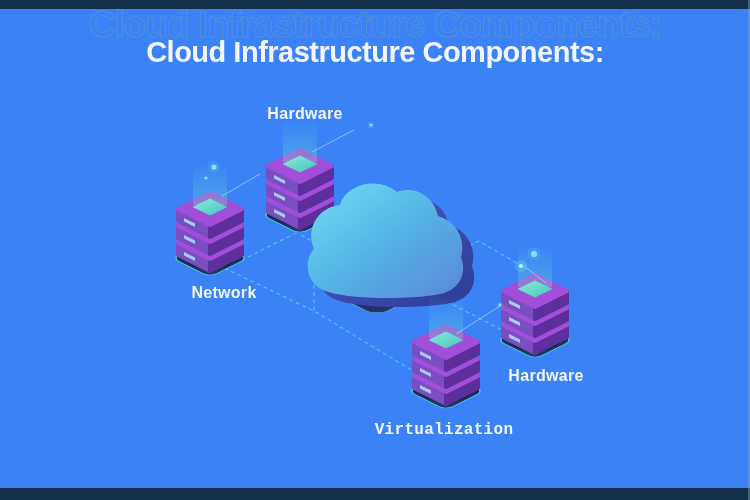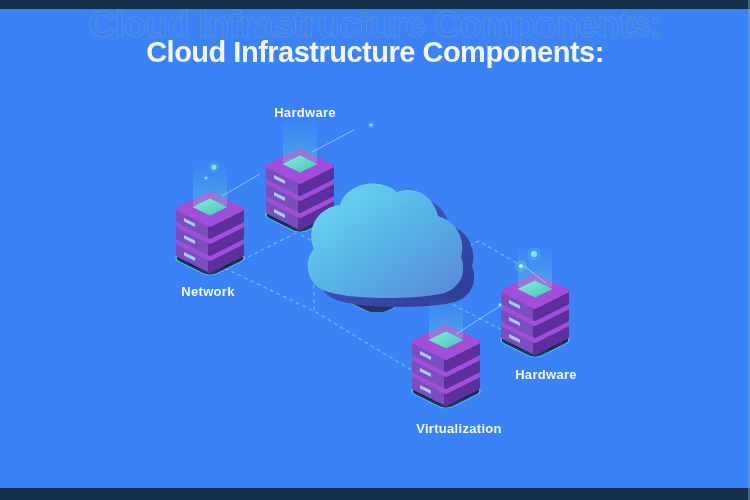--- a/index.html
+++ b/index.html
@@ -17,21 +17,21 @@
     font-size:37px;font-weight:bold;letter-spacing:-1px;white-space:nowrap;
     color:transparent;-webkit-text-stroke:1px rgba(120,160,185,.42);
   }
   .main-title{
     position:absolute;top:36px;left:0;width:100%;text-align:center;
     font-size:29px;font-weight:bold;letter-spacing:-0.5px;
     color:#f2f7fa;margin:0;
   }
   .node-label{
     position:absolute;width:220px;text-align:center;
-    font-size:13px;font-weight:bold;letter-spacing:.3px;color:#f2f7fa;
+    font-size:16px;font-weight:bold;letter-spacing:.3px;color:#f2f7fa;
   }
   svg{position:absolute;left:0;top:0;}
 </style>
 </head>
 <body>
 
 <div class="stage">
   <div class="edge-bar top"></div>
   <div class="edge-bar bottom"></div>
   <div class="edge-strip"></div>
@@ -170,17 +170,17 @@
         <circle cx="371" cy="125" r="1.6" fill="#7ee9f7"></circle>
         <circle cx="500" cy="305" r="3.08" fill="#66dff2" opacity="0.18"></circle>
         <circle cx="500" cy="305" r="1.4" fill="#7ee9f7"></circle>
         <circle cx="521" cy="266" r="6" fill="#7ee9f7" opacity="0.25"></circle>
         <circle cx="521" cy="266" r="2" fill="#c9f6ff"></circle>
       </g>
     </svg>
 
   <div id="labels">
       <div class="node-label" style="left: 195px; top: 105px;">Hardware</div>
-      <div class="node-label" style="left: 98px; top: 284px;">Network</div>
-      <div class="node-label" style="left: 349px; top: 421px;">Virtualization</div>
+      <div class="node-label" style="left: 114px; top: 284px;">Network</div>
+      <div class="node-label" style="left: 334px; top: 421px; font-family: Liberation Mono, monospace;">Virtualization</div>
       <div class="node-label" style="left: 436px; top: 367px;">Hardware</div>
     </div>
 </div>
 
 </body></html>

